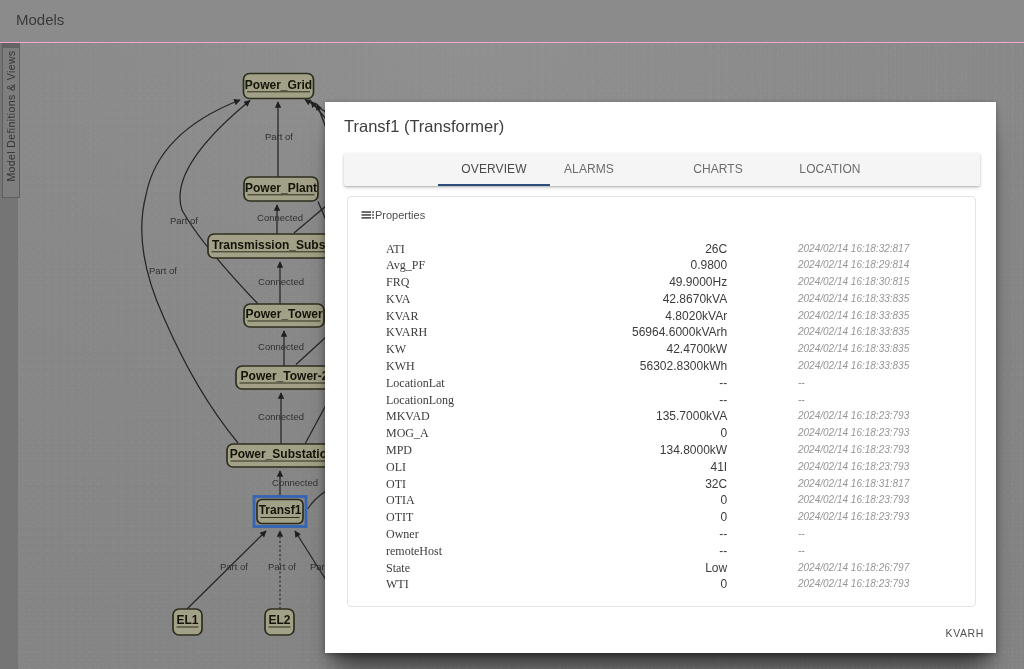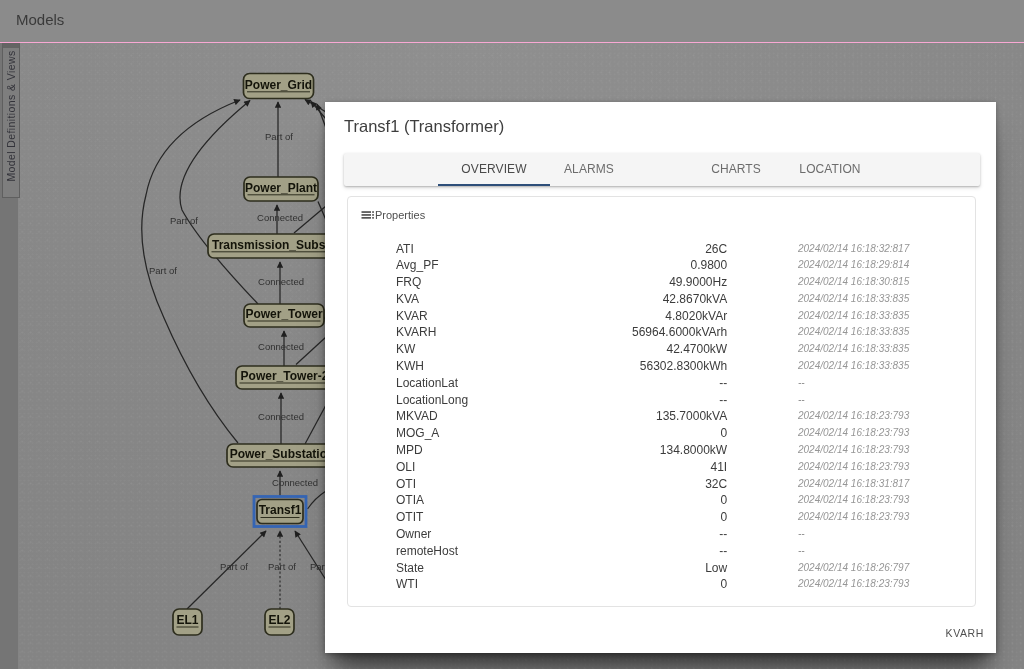--- a/index.html
+++ b/index.html
@@ -26,21 +26,21 @@
   #mtitle{position:absolute;left:19px;top:15px;font-size:16.5px;color:#3e3e3e;}
   #tabbar{position:absolute;left:19px;top:51px;width:636px;height:33px;background:#f5f5f5;
           box-shadow:0 1px 2px rgba(0,0,0,.22), 0 2px 4px rgba(0,0,0,.12);border-radius:2px;}
   .tab{position:absolute;top:0;width:112px;height:33px;line-height:33px;text-align:center;
        font-size:12px;font-weight:500;color:#6c6c6c;letter-spacing:0.1px;}
   #underline{position:absolute;left:94px;top:31px;width:112px;height:2px;background:#2d4e79;}
   #card{position:absolute;left:22px;top:94px;width:627px;height:409px;border:1px solid #e3e3e3;
         border-radius:4px;background:#fff;}
   #prophdr{position:absolute;left:35px;top:105px;height:18px;font-size:11px;color:#4f4f4f;}
   .col{position:absolute;top:138.5px;line-height:16.8px;font-size:12px;color:#3c3c3c;white-space:pre;}
-  #c1{left:71px;}
+  #c1{left:61px;font-family:Liberation Serif, serif;}
   #c2{left:307px;text-align:right;}
   #c3{left:473px;font-size:10px;color:#969696;font-style:italic;}
   #closebtn{position:absolute;right:12px;bottom:14px;font-size:10.5px;font-weight:500;
             color:#4f4f4f;letter-spacing:0.6px;}
 </style>
 </head>
 <body>
 <div id="canvas"></div>
 <div id="rail"></div>
 <div id="sidetab">
@@ -137,21 +137,21 @@
     <text x="234" y="570">Part of</text>
     <text x="282" y="570">Part of</text>
     <text x="324" y="570">Part of</text>
   </g>
 </svg>
 <div id="modal">
   <div id="mtitle">Transf1 (Transformer)</div>
   <div id="tabbar">
     <div class="tab" style="left:94px;color:#4a4a4a;">OVERVIEW</div>
     <div class="tab" style="left:189px;">ALARMS</div>
-    <div class="tab" style="left:336px;">CHARTS</div>
+    <div class="tab" style="left:318px;">CHARTS</div>
     <div class="tab" style="left:430px;">LOCATION</div>
     <div id="underline"></div>
   </div>
   <div id="card"></div>
   <div id="prophdr"><svg width="15" height="12" viewBox="0 0 15 12" style="position:relative;top:2px;margin-right:0px;">
         <g fill="#555555">
           <rect x="1.5" y="2.2" width="9.5" height="1.7"></rect>
           <rect x="1.5" y="5.1" width="9.5" height="1.7"></rect>
           <rect x="1.5" y="8" width="9.5" height="1.7"></rect>
           <rect x="12.2" y="2.2" width="1.7" height="1.7"></rect>

